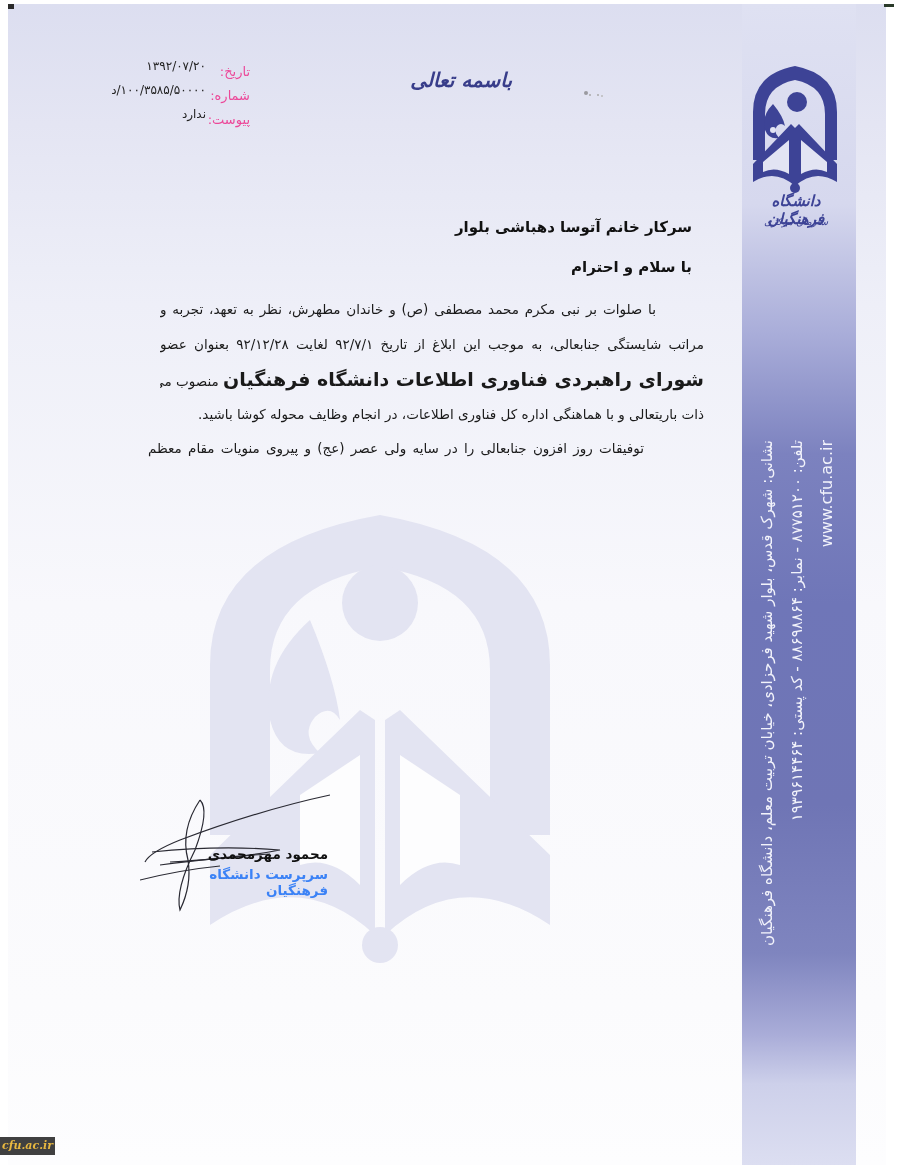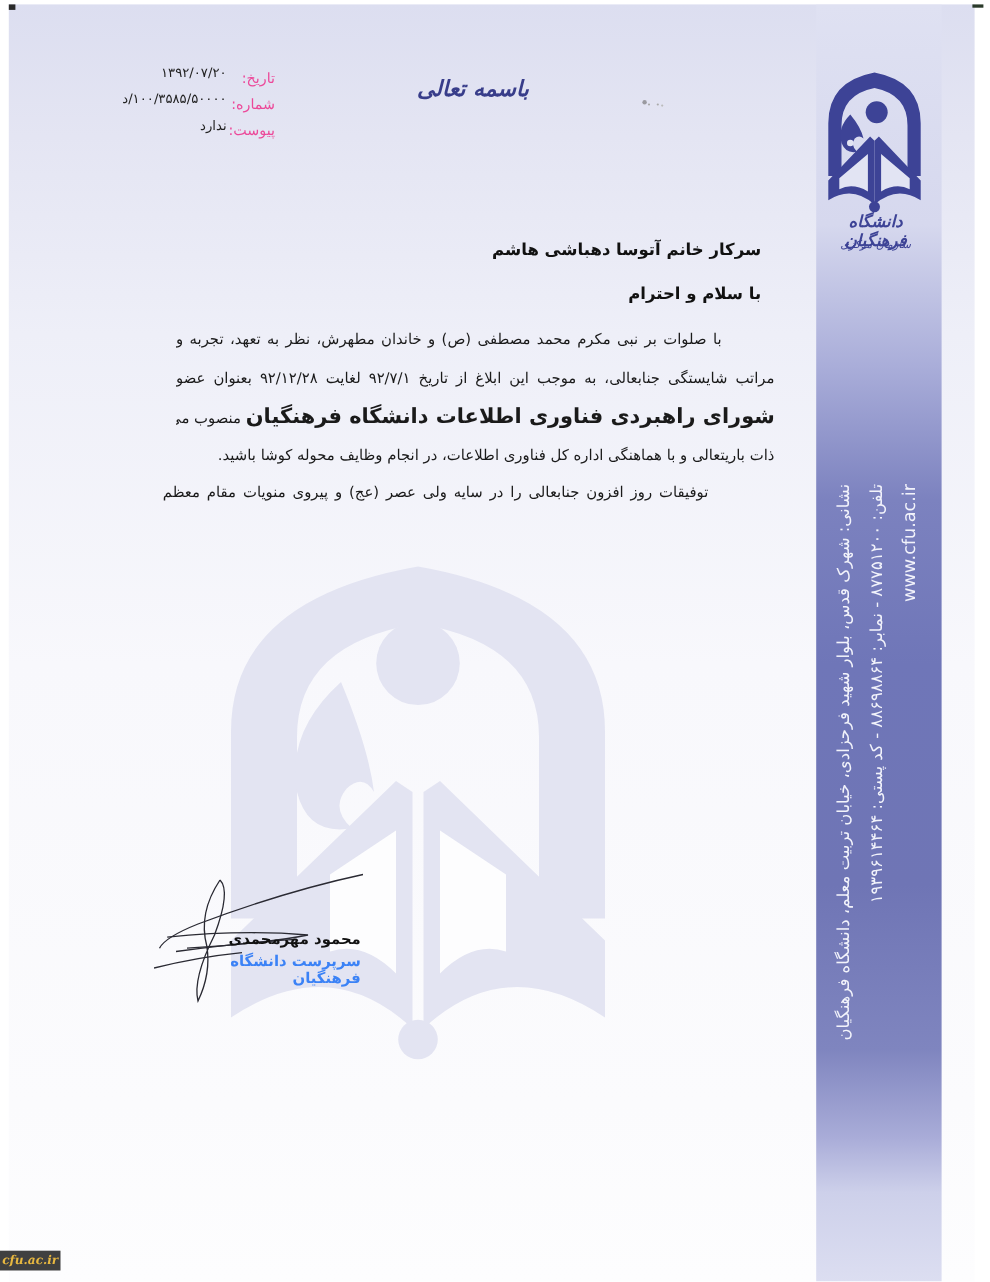--- a/index.html
+++ b/index.html
@@ -13,21 +13,21 @@
              background: linear-gradient(to bottom, #dfe1f2 0px, #d6d8ee 200px, #a9add9 330px, #7c82bf 450px, #6f76b8 600px, #6f75b5 800px, #7f85bf 950px, #a9acd8 1030px, #cdd0ea 1080px, #dcdef1 1161px); }
 
     .logo { position:absolute; left:745px; top:64px; width:100px; height:130px; }
     .logo-title { position:absolute; left:748px; top:192px; width:96px; text-align:center; direction:rtl;
                   color:#3d4396; font-family:"DejaVu Serif", serif; font-weight:bold; font-size:15px; font-style:italic; }
     .logo-sub { position:absolute; left:748px; top:216px; width:96px; text-align:center; direction:rtl;
                 color:#3d4396; font-family:"DejaVu Serif", serif; font-size:10px; font-style:italic; }
 
     .watermark { position:absolute; left:190px; top:505px; width:380px; height:470px; }
 
-    .bismillah { position:absolute; left:379px; top:68px; width:120px; text-align:left; direction:rtl;
+    .bismillah { position:absolute; left:392px; top:68px; width:120px; text-align:right; direction:rtl;
                  color:#383d8a; font-family:"DejaVu Serif", serif; font-style:italic; font-weight:bold; font-size:20px; }
     .speck { position:absolute; left:580px; top:88px; width:26px; height:12px; }
 
     .meta { position:absolute; left:80px; top:60px; width:170px; direction:rtl; font-size:12px; color:#222; }
     .meta-row { height:24px; line-height:24px; position:relative; }
     .meta-label { position:absolute; right:0; color:#ec4899; font-family:"DejaVu Sans", sans-serif; font-size:13px; }
     .meta-val { position:absolute; right:44px; top:-6px; color:#222; font-size:12px; white-space:nowrap; }
 
     .recipient { position:absolute; left:380px; top:218px; width:312px; text-align:right; direction:rtl;
                  font-weight:bold; font-size:15px; color:#111; }
@@ -117,21 +117,21 @@
   <div class="meta-row">
     <span class="meta-label">شماره:</span>
     <span class="meta-val">۱۰۰/۳۵۸۵/۵۰۰۰۰/د</span>
   </div>
   <div class="meta-row">
     <span class="meta-label">پیوست:</span>
     <span class="meta-val">ندارد</span>
   </div>
 </div>
 
-<div class="recipient">سرکار خانم آتوسا دهباشی هاشم</div>
+<div class="recipient">سرکار خانم آتوسا دهباشی بلوار</div>
 <div class="greeting">با سلام و احترام</div>
 
 <div class="para p1">
   <span class="line indent">با صلوات بر نبی مکرم محمد مصطفی (ص) و خاندان مطهرش، نظر به تعهد، تجربه و</span>
   <span class="line">مراتب شایستگی جنابعالی، به موجب این ابلاغ از تاریخ ۹۲/۷/۱ لغایت ۹۲/۱۲/۲۸ بعنوان عضو</span>
   <span class="line"><b>شورای راهبردی فناوری اطلاعات دانشگاه فرهنگیان</b> <span>منصوب می شوید. امید است با اتکال به</span></span>
   <span class="line last">ذات باریتعالی و با هماهنگی اداره کل فناوری اطلاعات، در انجام وظایف محوله کوشا باشید.</span>
 </div>
 
 <div class="para p2">

